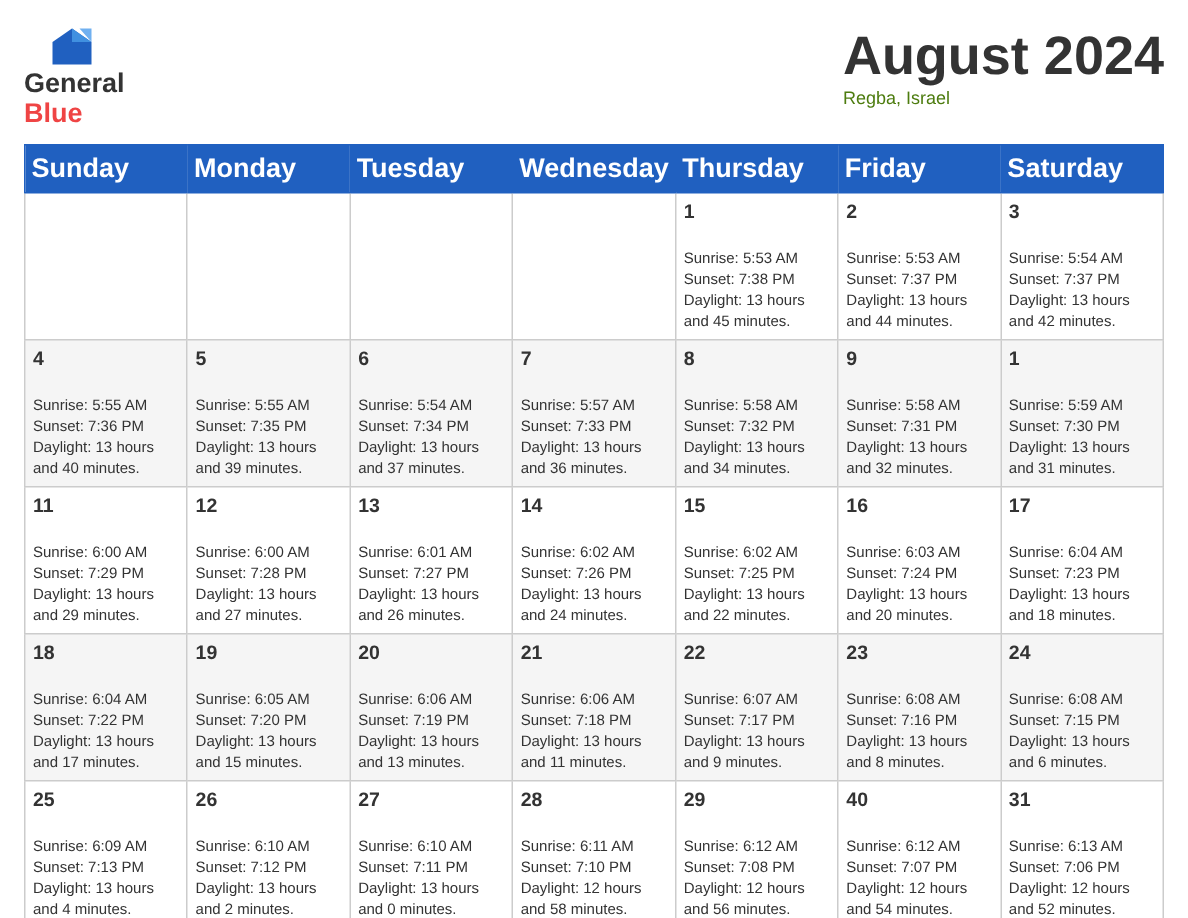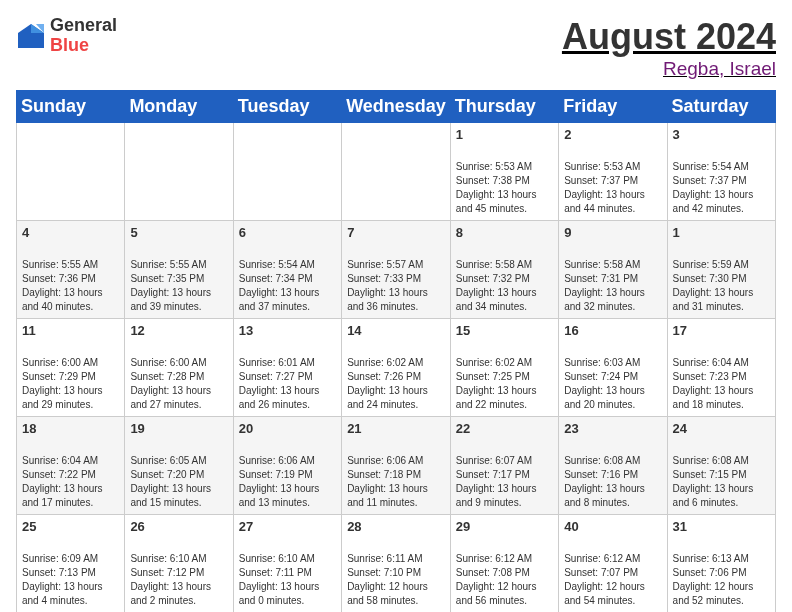--- a/index.html
+++ b/index.html
@@ -12,20 +12,21 @@
     }
     .header {
       display: flex;
       justify-content: space-between;
       align-items: flex-start;
       margin-bottom: 10px;
     }
     .logo {
       display: flex;
       align-items: center;
+      flex-direction: column;
     }
     .logo-text {
       display: flex;
       flex-direction: column;
       line-height: 1.1;
     }
     .logo-general {
       font-size: 18px;
       font-weight: bold;
       color: #333;
@@ -34,31 +35,30 @@
       font-size: 18px;
       font-weight: bold;
       color: #ef4444;
     }
     .logo-icon {
       width: 30px;
       height: 30px;
       margin-right: 4px;
     }
     .title-area {
-      text-align: right;
-      text-decoration: underline;
+      text-align: left;
     }
     .month-title {
       font-size: 36px;
       font-weight: bold;
       color: #333;
     }
     .location {
-      font-size: 19px;
-      color: #701a75;
+      font-size: 12px;
+      color: #4d7c0f;
     }
     table {
       width: 100%;
       border-collapse: collapse;
       font-size: 11px;
     }
     thead tr th {
       background-color: #2060c0;
       color: #fff;
       padding: 5px 4px;

